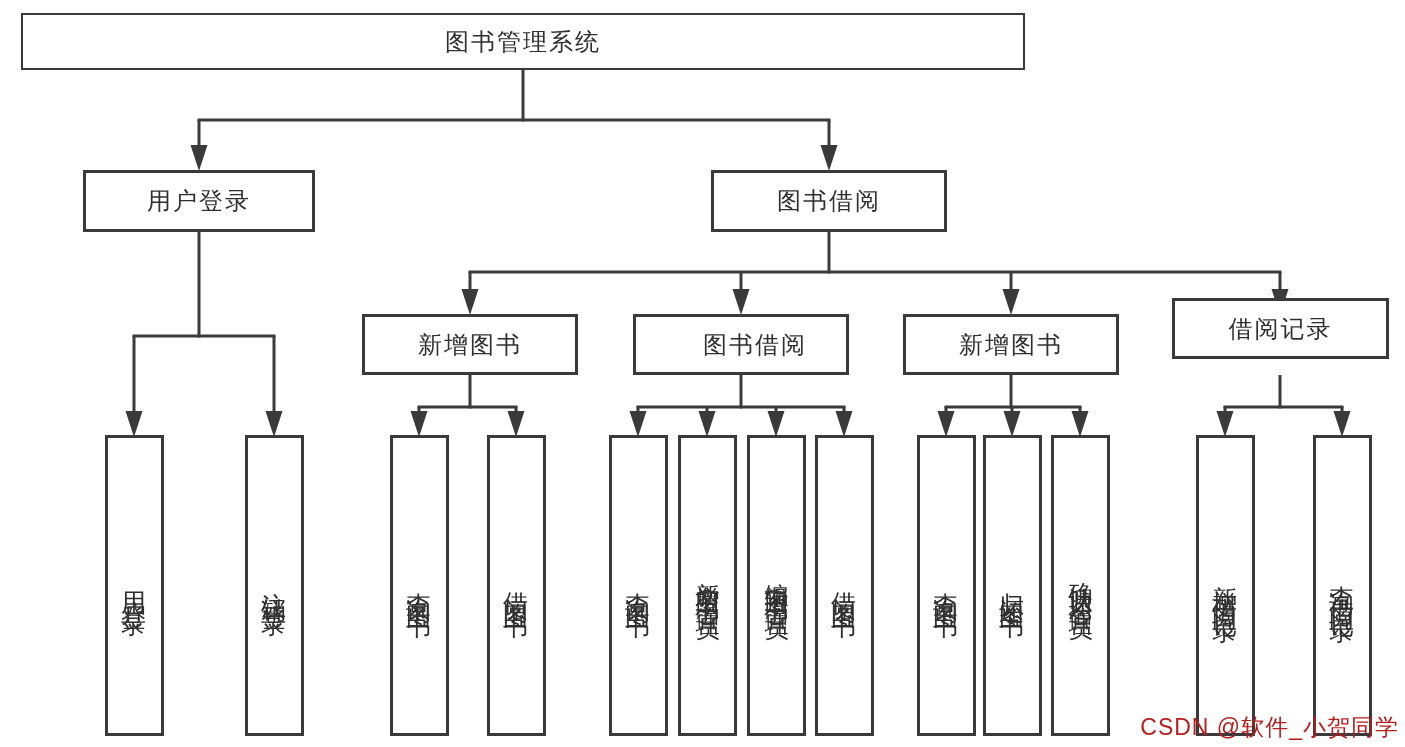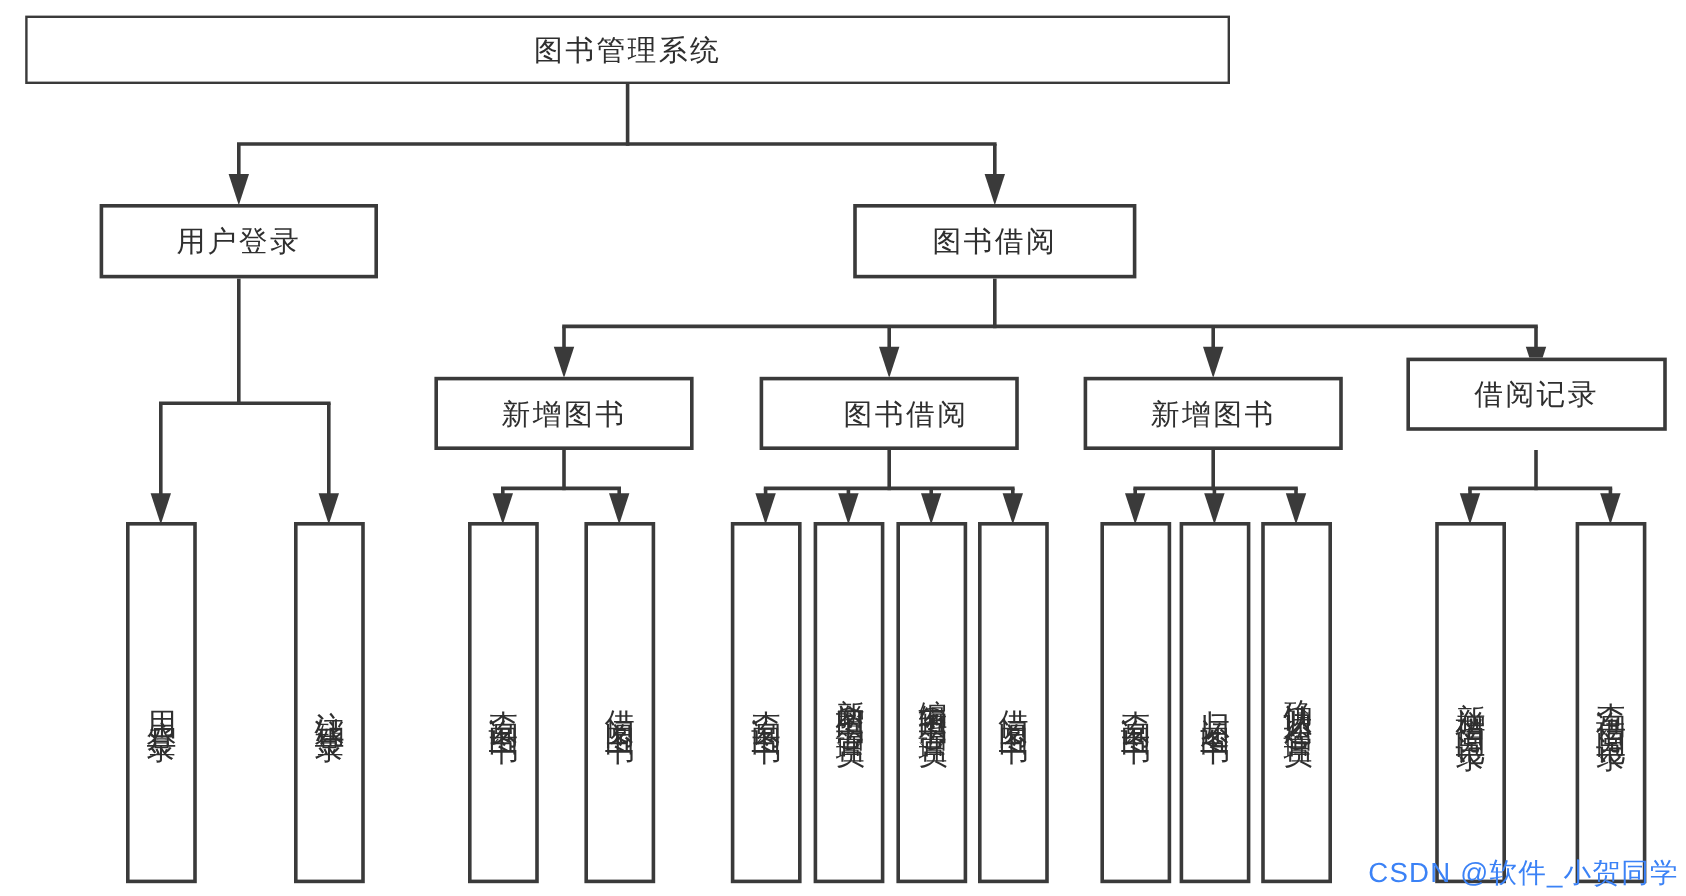--- a/index.html
+++ b/index.html
@@ -72,21 +72,21 @@
   #l-cb-c      { left: 1051px; }
   #l-br-a      { left: 1196px; }
   #l-br-q      { left: 1313px; }
 
   #watermark {
     position: absolute;
     right: 6px;
     top: 712px;
     font-size: 23px;
     letter-spacing: 1px;
-    color: #3b82f6;
+    color: #b91c1c;
     z-index: 5;
     white-space: nowrap;
   }
 </style>
 </head>
 <body>
 
 <div id="canvas">
 
   <svg id="connectors" viewBox="0 0 1405 747" xmlns="http://www.w3.org/2000/svg">

